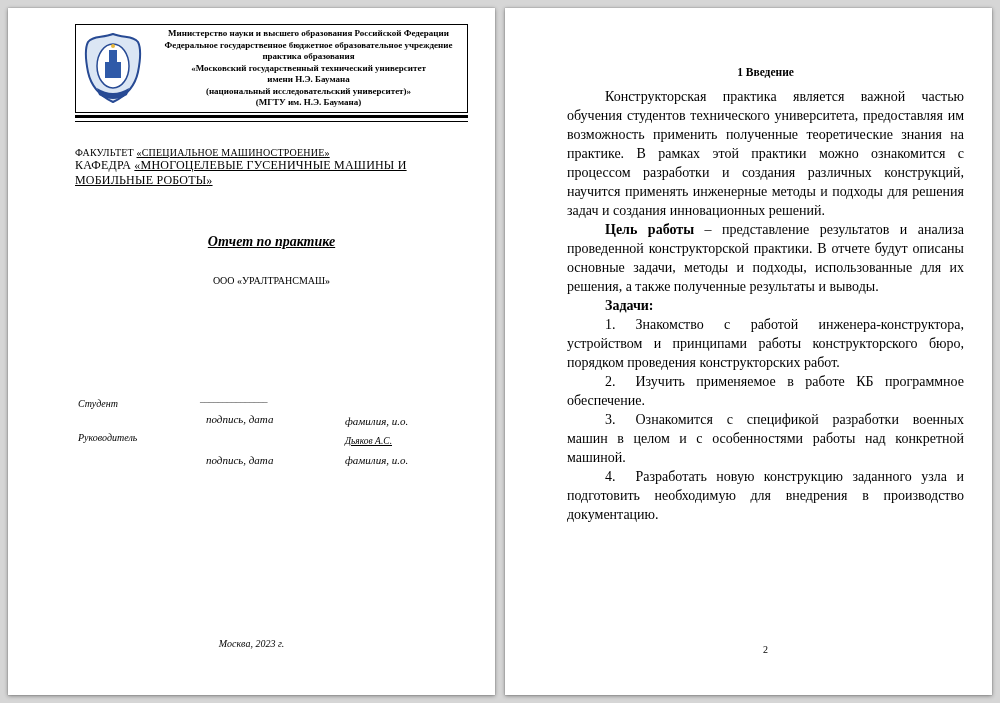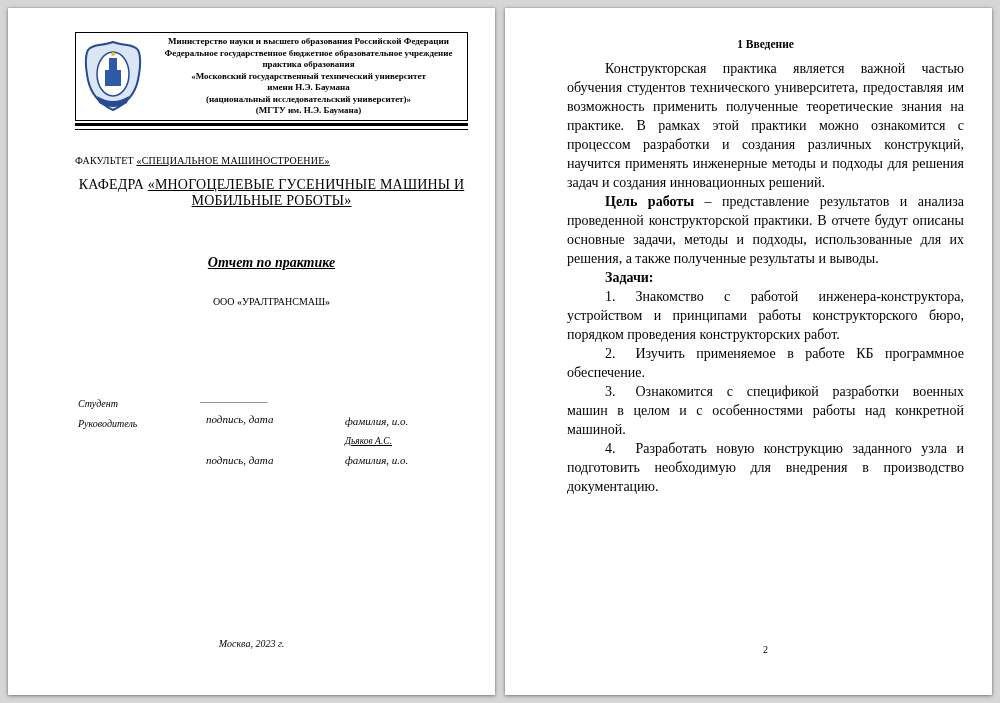--- a/index.html
+++ b/index.html
@@ -14,46 +14,46 @@
   .page {
     position:absolute; top:8px;
     width:487px; height:687px;
     background:#ffffff;
     box-shadow:0 1px 4px rgba(0,0,0,.40), 0 0 1px rgba(0,0,0,.35);
   }
   #page-left  { left:8px; }
   #page-right { left:505px; }
 
   
-  .lp-inner { padding:24px 27px 0 67px; }
+  .lp-inner { padding:16px 27px 0 67px; }
   .header-box { display:flex; border:1px solid #000; align-items:center; }
   .logo-cell { width:74px; display:flex; justify-content:center; align-items:center; padding:4px 0; }
   .header-text { flex:1; text-align:center; font-weight:bold; font-size:9px; line-height:11.5px; padding:3px 4px; }
   .rule-thick { height:3px; background:#000; margin-top:2px; }
   .rule-thin  { height:1px; background:#000; margin-top:3px; }
   .faculty    { margin-top:25px; font-size:10px; letter-spacing:.2px; }
-  .department { margin-top:11px; font-size:14px; letter-spacing:.2px;text-align:center; }
+  .department { font-size:12px; letter-spacing:.2px; }
   .u { text-decoration:underline; }
   .doc-title { margin-top:46px; text-align:center; font-size:14px; font-weight:bold; font-style:italic; text-decoration:underline; }
   .org { margin-top:25px; text-align:center; font-size:10px; }
   .sig   { position:absolute; font-size:10px; font-style:italic; }
   .cap   { position:absolute; font-size:11px; font-style:italic; }
   .blank { position:absolute; font-size:9px; }
   .sig-student    { left:70px;  top:390px; }
   .sig-blank      { left:192px; top:386px; }
   .cap-sign-1     { left:198px; top:405px; }
   .cap-name-1     { left:337px; top:407px; }
-  .sig-supervisor { left:70px;  top:410px; }
+  .sig-supervisor { left:70px;  top:424px; }
   .sig-name       { position:absolute; left:337px; top:428px; font-size:9.5px; font-style:italic; text-decoration:underline; }
   .cap-sign-2     { left:198px; top:446px; }
   .cap-name-2     { left:337px; top:446px; }
   .lp-footer { position:absolute; left:0; right:0; top:630px; text-align:center; font-style:italic; font-size:10px; }
 
   
-  .rp-inner { padding:30px 28px 0 62px; }
+  .rp-inner { padding:30px 28px 0 62px;margin-top:28px; }
   .rp-heading { text-align:center; font-size:11.5px; font-weight:bold; margin-bottom:9px; }
   .body { font-size:14px; line-height:19px; text-align:justify; text-indent:38px; }
   .body b, .body strong { font-weight:bold; }
   .tab { display:inline-block; width:20px; }
   .pagenum { position:absolute; top:636px; left:62px; right:28px; text-align:center; font-size:10px; }
 </style>
 </head>
 <body>
 
 <div class="page" id="page-left">

